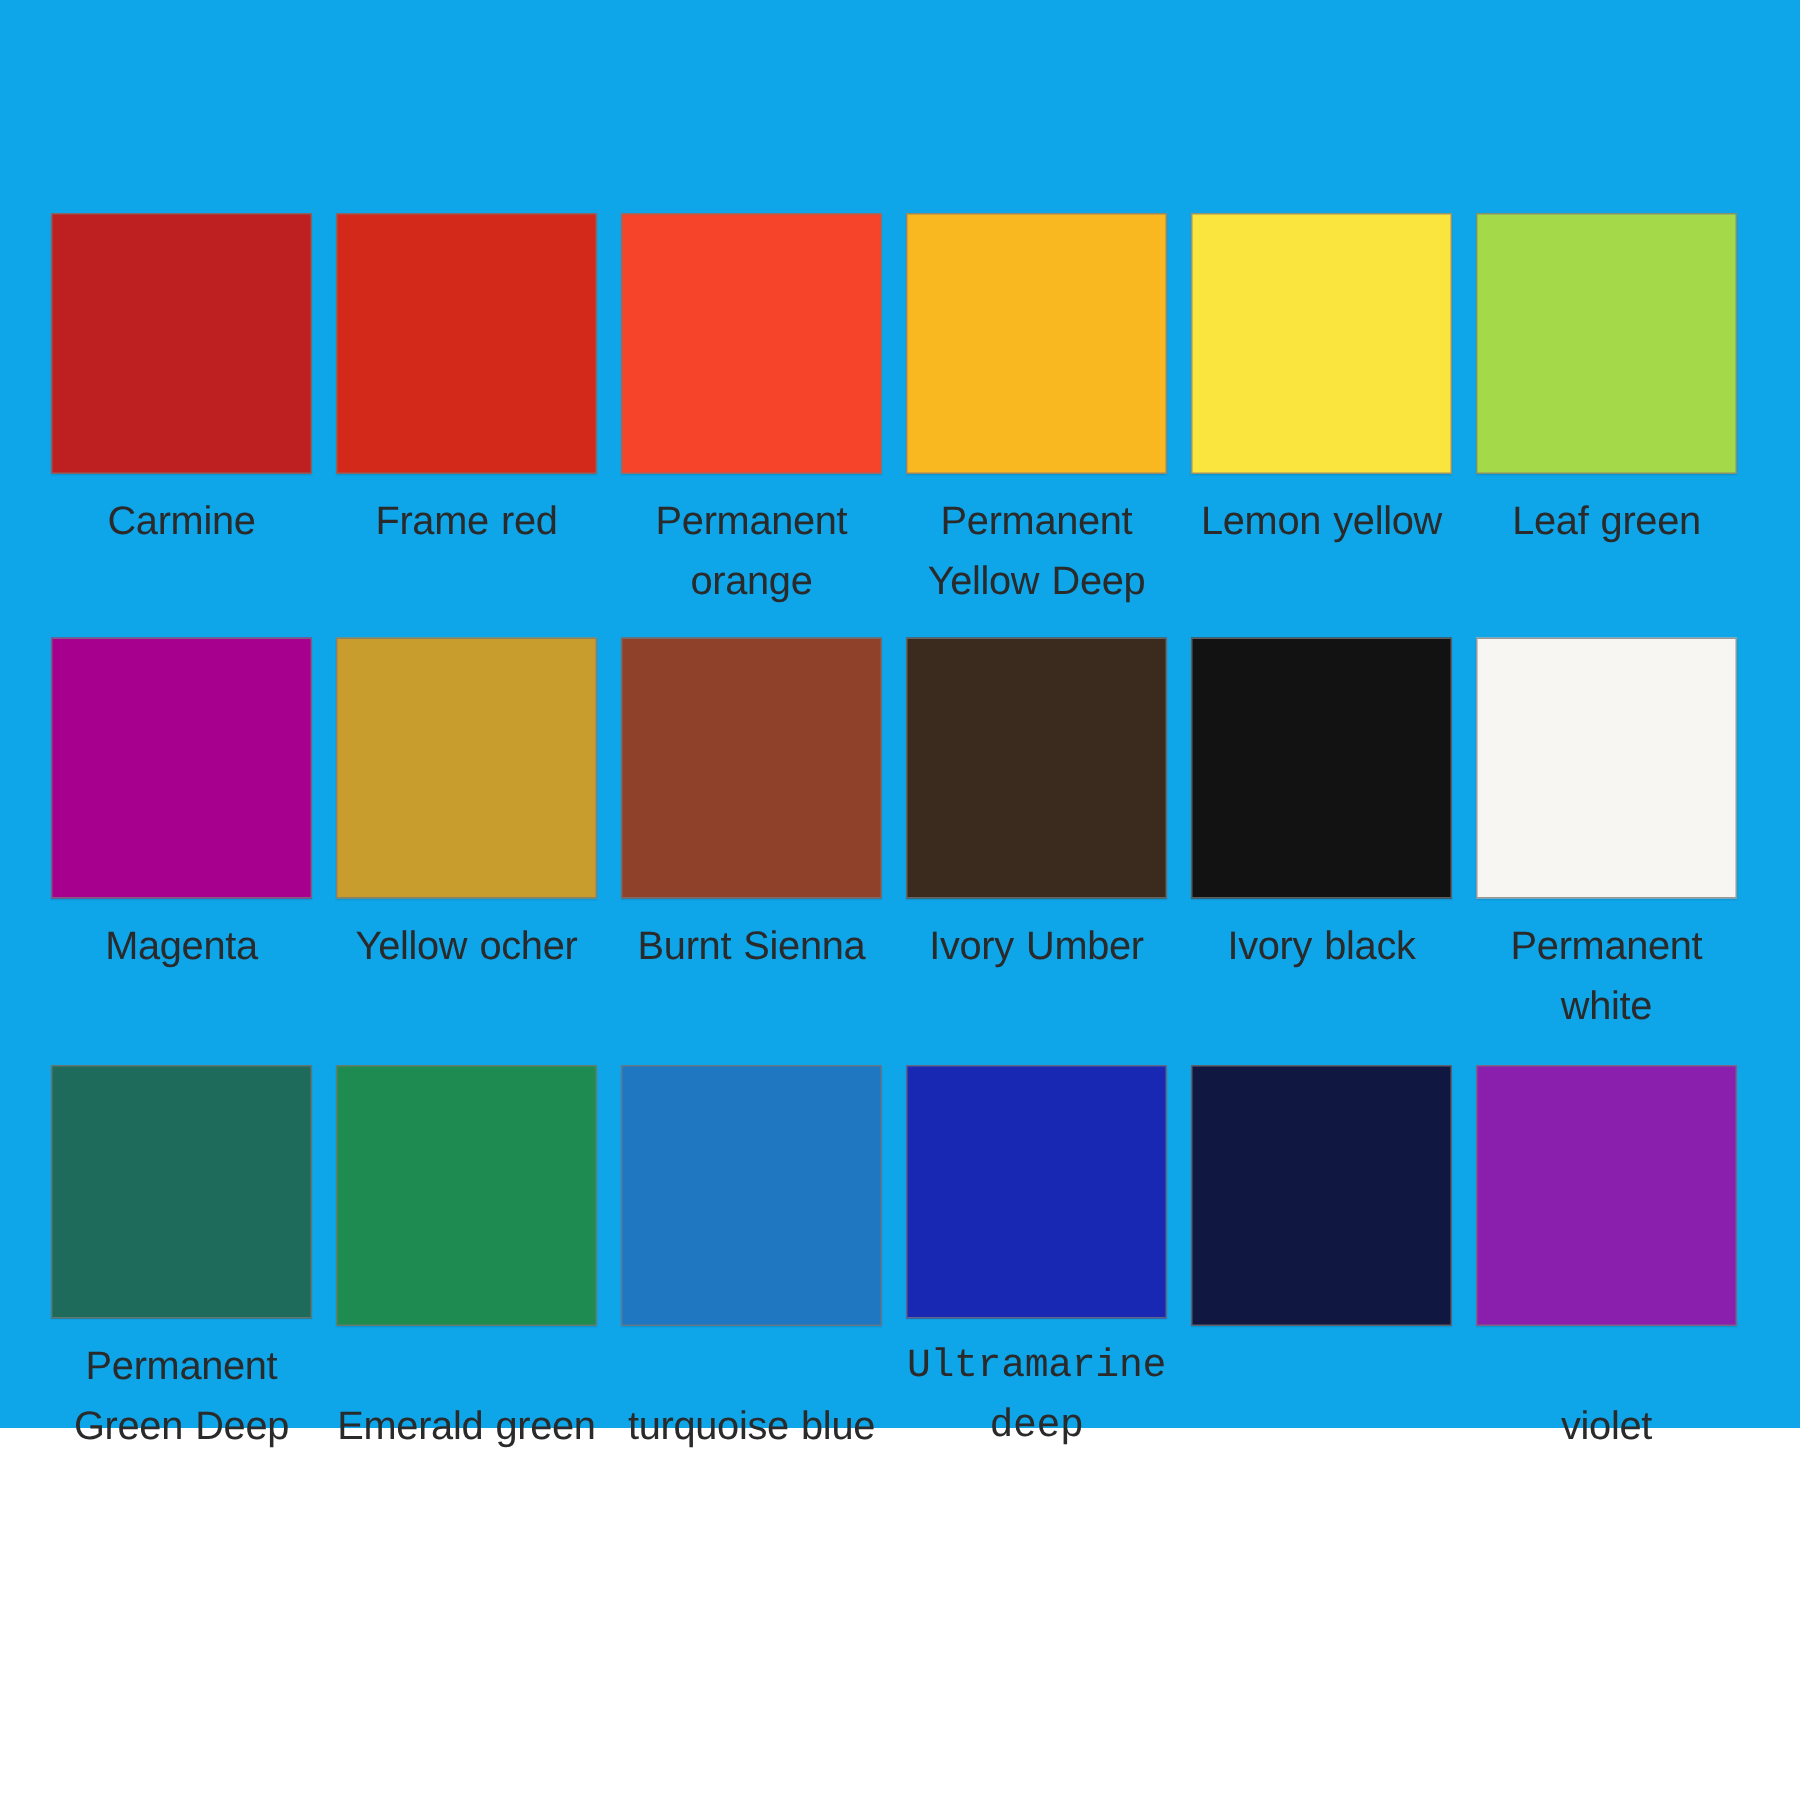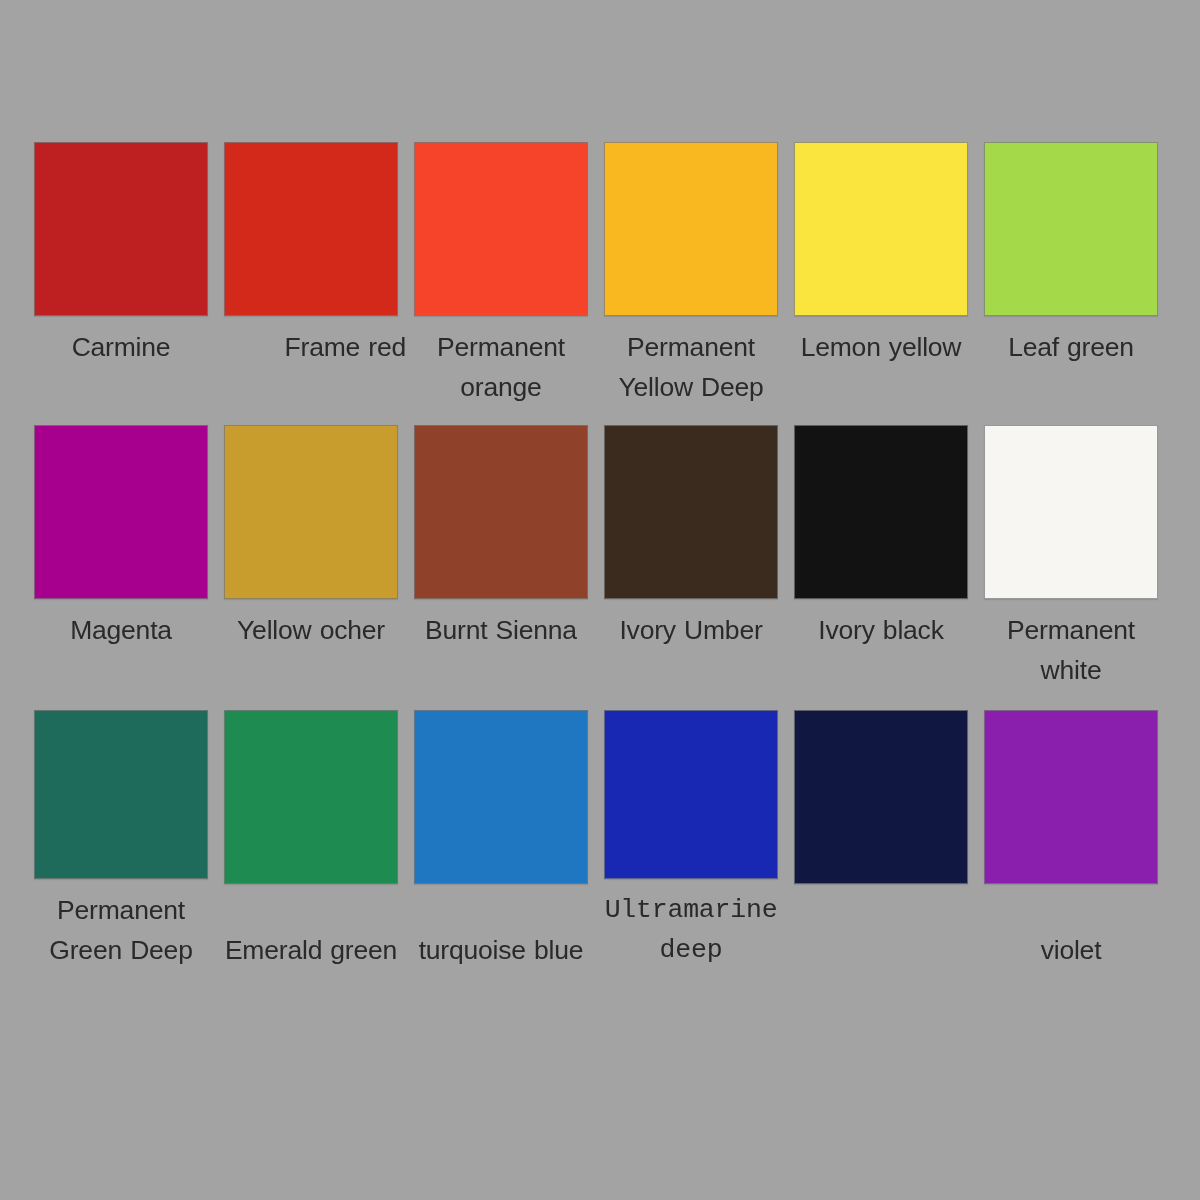--- a/index.html
+++ b/index.html
@@ -11,22 +11,22 @@
     width: 1200px;
     height: 1200px;
     background: #ffffff;
     font-family: "Liberation Sans", sans-serif;
     overflow: hidden;
   }
 
   #palette-sheet {
     position: relative;
     width: 1200px;
-    height: 1200px;
-    background: #a3a3a3;
+    height: 952px;
+    background: #0ea5e9;
     box-sizing: border-box;
     padding: 142px 0 0 0;
   }
 
   .swatch-grid {
     display: grid;
     grid-template-columns: repeat(6, 174px);
     column-gap: 16px;
     row-gap: 0;
     margin-left: 34px;
@@ -77,21 +77,21 @@
 <div id="palette-sheet">
   <div class="swatch-grid">
 
     <div class="swatch-row row-1">
       <div class="swatch-cell">
         <div class="swatch-chip" style="background-color: rgb(190, 32, 33);"></div>
         <div class="swatch-label" style="color: rgb(42, 42, 42);">Carmine</div>
       </div>
       <div class="swatch-cell">
         <div class="swatch-chip" style="background-color: rgb(210, 41, 27);"></div>
-        <div class="swatch-label" style="color: rgb(42, 42, 42); text-align: right;">Frame red</div>
+        <div class="swatch-label" style="color: rgb(42, 42, 42);">Frame red</div>
       </div>
       <div class="swatch-cell">
         <div class="swatch-chip" style="background-color: rgb(246, 68, 43);"></div>
         <div class="swatch-label" style="color: rgb(42, 42, 42);">Permanent orange</div>
       </div>
       <div class="swatch-cell">
         <div class="swatch-chip" style="background-color: rgb(249, 183, 32);"></div>
         <div class="swatch-label" style="color: rgb(42, 42, 42);">Permanent Yellow Deep</div>
       </div>
       <div class="swatch-cell">

